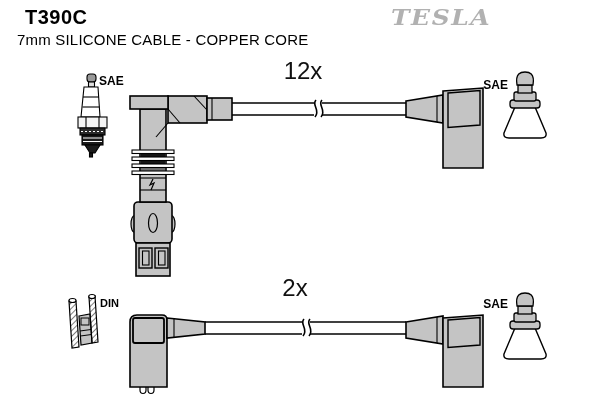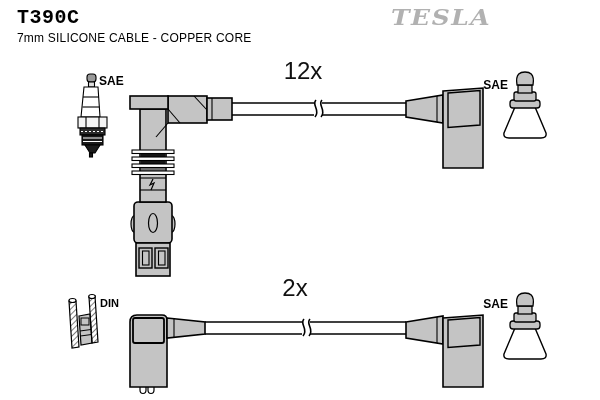--- a/index.html
+++ b/index.html
@@ -1,22 +1,22 @@
 <!DOCTYPE html>
 <html><head>
 <meta charset="utf-8">
 <style>
   html,body{margin:0;padding:0;}
   body{
     width:600px;height:400px;background:#ffffff;position:relative;overflow:hidden;
     font-family:"Liberation Sans", sans-serif;color:#000;
   }
   .abs{position:absolute;}
-  #part-number{left:17px;top:6px;font-size:20px;font-weight:bold;letter-spacing:.5px;font-family:Liberation Mono, monospace;}
-  #subtitle{left:17px;top:31px;font-size:12px;letter-spacing:.2px;}
+  #part-number{left:25px;top:6px;font-size:20px;font-weight:bold;letter-spacing:.5px;}
+  #subtitle{left:17px;top:31px;font-size:15px;letter-spacing:.2px;}
   #brand{
     left:391px;top:4px;font-family:"DejaVu Serif", serif;font-style:italic;font-weight:bold;
     font-size:25px;color:#b1b1b1;letter-spacing:1.5px;transform:scaleY(.92);transform-origin:left top;
   }
   svg{position:absolute;left:0;top:0;}
   svg text{font-family:"Liberation Sans", sans-serif;}
   .lbl{font-size:12px;font-weight:bold;fill:#000;}
   .qty{font-size:24px;fill:#111;}
 </style>
 </head>

